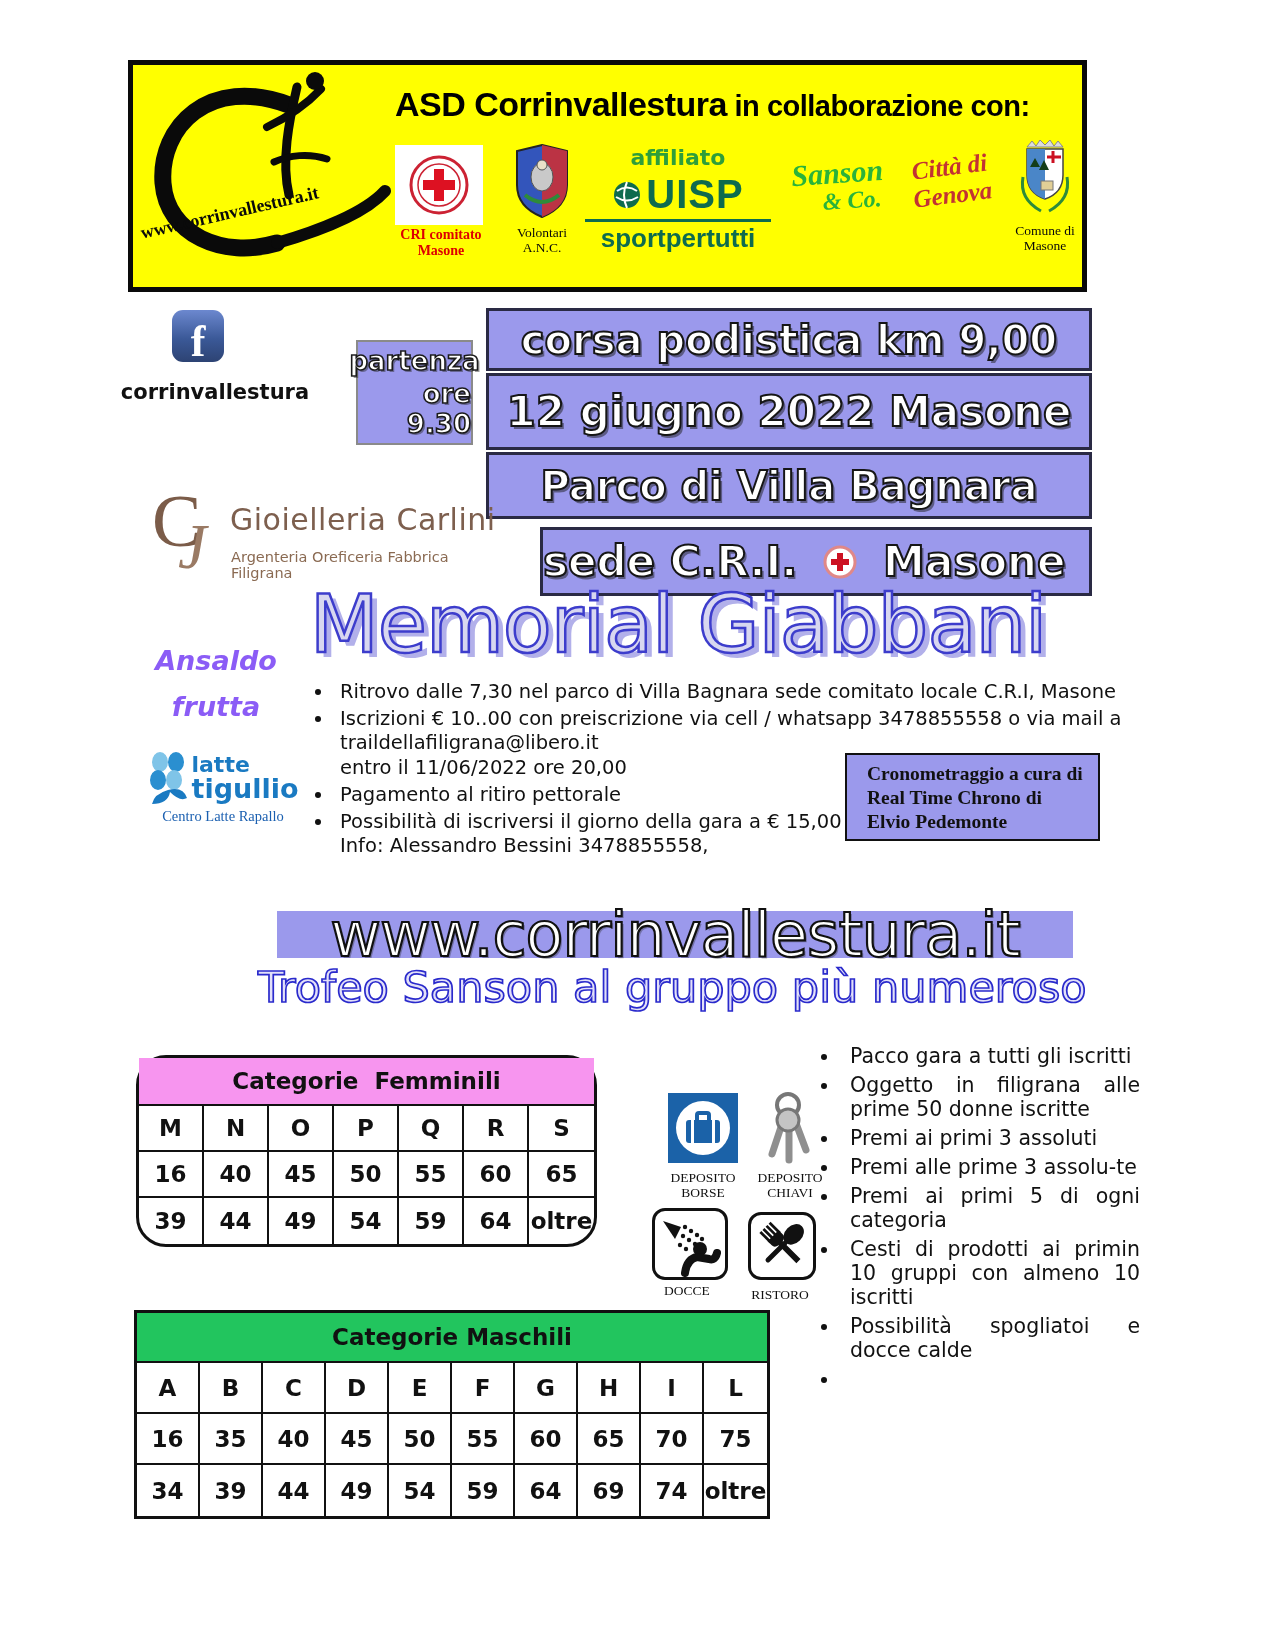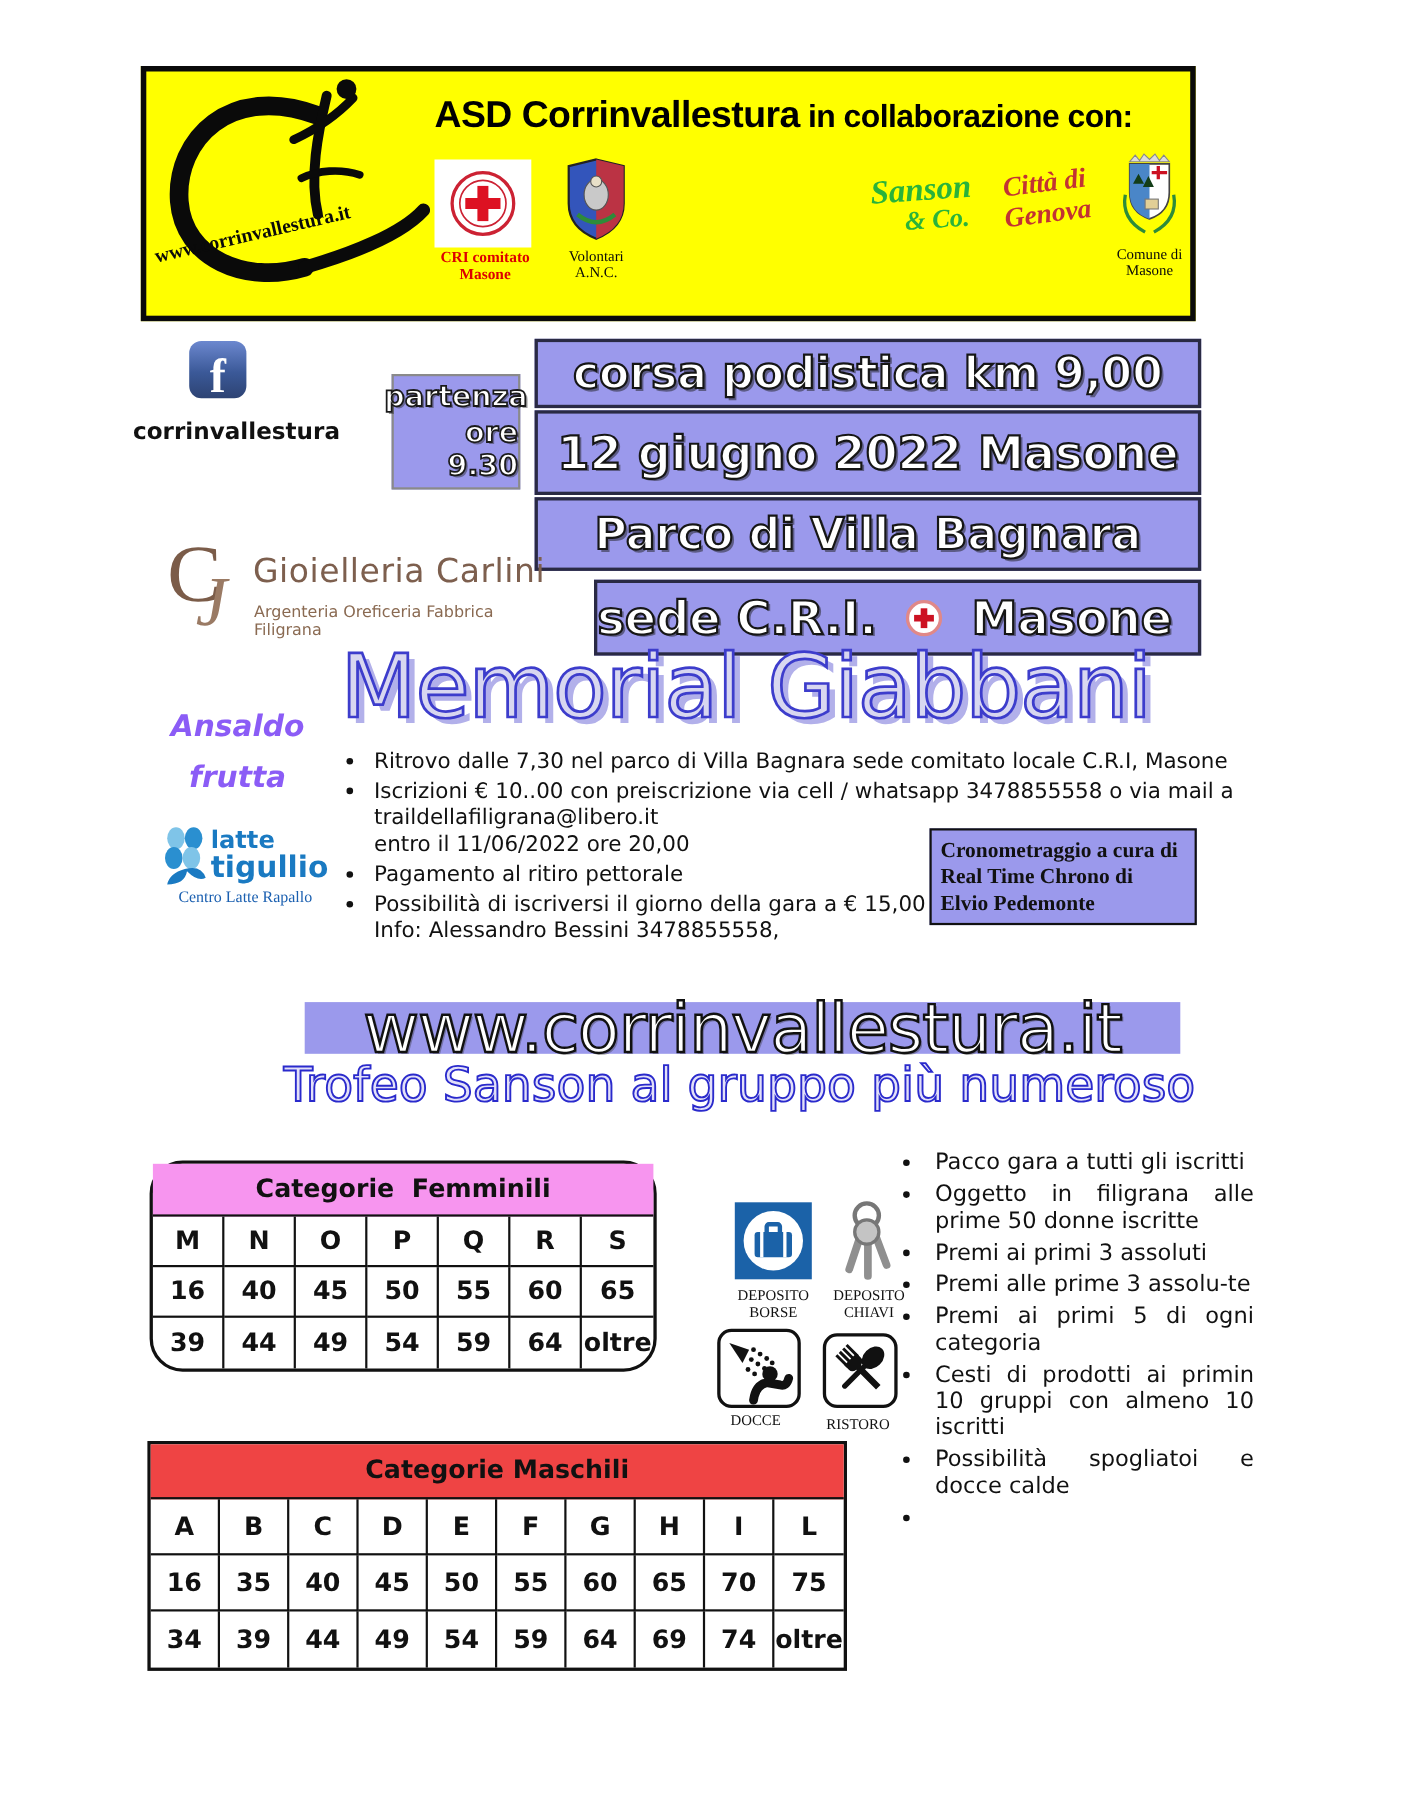--- a/index.html
+++ b/index.html
@@ -73,41 +73,41 @@
   .latte-w2{font-size:27px;}
   .latte-sub{font-family:"Liberation Serif",serif;color:#1a5fb0;font-size:14.5px;margin-top:2px;}
 
   
   .info-list{position:absolute;left:292px;top:680px;width:790px;margin:0;padding:0 0 0 42px;
              font-size:19.5px;line-height:1.24;}
   .info-list li{white-space:pre-line;margin-bottom:3px;padding-left:6px;}
 
   
   .timing{position:absolute;left:845px;top:753px;width:231px;height:77px;border:2px solid #111;
-          padding:7px 0 0 8px;font-family:"Liberation Serif",serif;font-weight:bold;font-size:19.5px;
+          padding:7px 0 0 20px;font-family:"Liberation Serif",serif;font-weight:bold;font-size:19.5px;
           line-height:1.22;white-space:pre-line;}
 
   
   .www-bar{position:absolute;left:277px;top:911px;width:796px;height:47px;overflow:visible;}
   .www-text{margin-top:-13px;text-align:center;font-size:62px;letter-spacing:-1px;color:#fff;
             -webkit-text-stroke:2.2px #111;text-shadow:2px 2px 0 rgba(40,40,40,.35);white-space:nowrap;}
   .trophy{position:absolute;left:258px;top:962px;width:820px;text-align:center;font-size:43px;
           color:#e2e0f8;-webkit-text-stroke:1.7px #2a2acc;white-space:nowrap;}
 
   
   .cat-table{position:absolute;border:3px solid #111;background:#fff;}
   .cat-title{height:46px;border-bottom:2px solid #111;display:flex;align-items:center;justify-content:center;
              font-weight:bold;font-size:23px;white-space:pre;}
   .cat-grid{display:grid;}
   .cat-cell{border-right:2px solid #111;border-bottom:2px solid #111;display:flex;align-items:center;
             justify-content:center;font-size:23px;font-weight:bold;}
   .cat-cell.lc{border-right:none;}
   .cat-cell.lr{border-bottom:none;}
   .pinkbg{background:#f795ef;}
-  .cyanbg{background:#ef4444;}
+  .cyanbg{background:#22c55e;}
 
   
   .svc{position:absolute;}
   .svc-cap{position:absolute;font-family:"Liberation Serif",serif;font-size:13.5px;line-height:1.12;
            text-align:center;white-space:pre-line;}
   .icon-frame{border:3px solid #111;border-radius:13px;background:#fff;}
 
   
   .benefit-list{position:absolute;left:806px;top:1044px;width:300px;margin:0;padding:0 0 0 34px;
                 font-size:20.5px;line-height:1.17;text-align:justify;}
@@ -152,20 +152,31 @@
         <path d="M29,2 L54,8 V42 Q54,64 29,74 Q4,64 4,42 V8 Z" fill="#3355bb" stroke="#222" stroke-width="2"></path>
         <path d="M29,2 L54,8 V42 Q54,64 29,74 Z" fill="#bb3344"></path>
         <ellipse cx="29" cy="34" rx="11" ry="14" fill="#c9c9c9" stroke="#555"></ellipse>
         <path d="M12,52 Q29,66 46,52" fill="none" stroke="#2e8b3a" stroke-width="4"></path>
         <circle cx="29" cy="22" r="5" fill="#e8e0c8" stroke="#555"></circle>
       </svg>
       <div class="sp-caption">Volontari
 A.N.C.</div>
     </div>
 
+    <div class="sp" style="left:452px;top:80px;width:186px;">
+      <div class="uisp-aff">affiliato</div>
+      <div class="uisp-row">
+        <svg width="30" height="30" viewBox="0 0 30 30">
+          <circle cx="15" cy="15" r="13" fill="#0e6b4e"></circle>
+          <path d="M5,11 Q15,4 25,11 M4,17 Q15,24 26,17 M15,2 Q9,15 15,28" fill="none" stroke="#fff" stroke-width="2"></path>
+        </svg>
+        <span class="uisp-name">UISP</span>
+      </div>
+      <div class="uisp-sub">sportpertutti</div>
+    </div>
 
     <div class="sp script sanson" style="left:650px;top:92px;width:110px;">
       <div>Sanson</div>
       <div class="l2">&amp; Co.</div>
     </div>
 
     <div class="sp script genova" style="left:766px;top:88px;width:104px;">
       <div>Città di</div>
       <div>Genova</div>
     </div>

